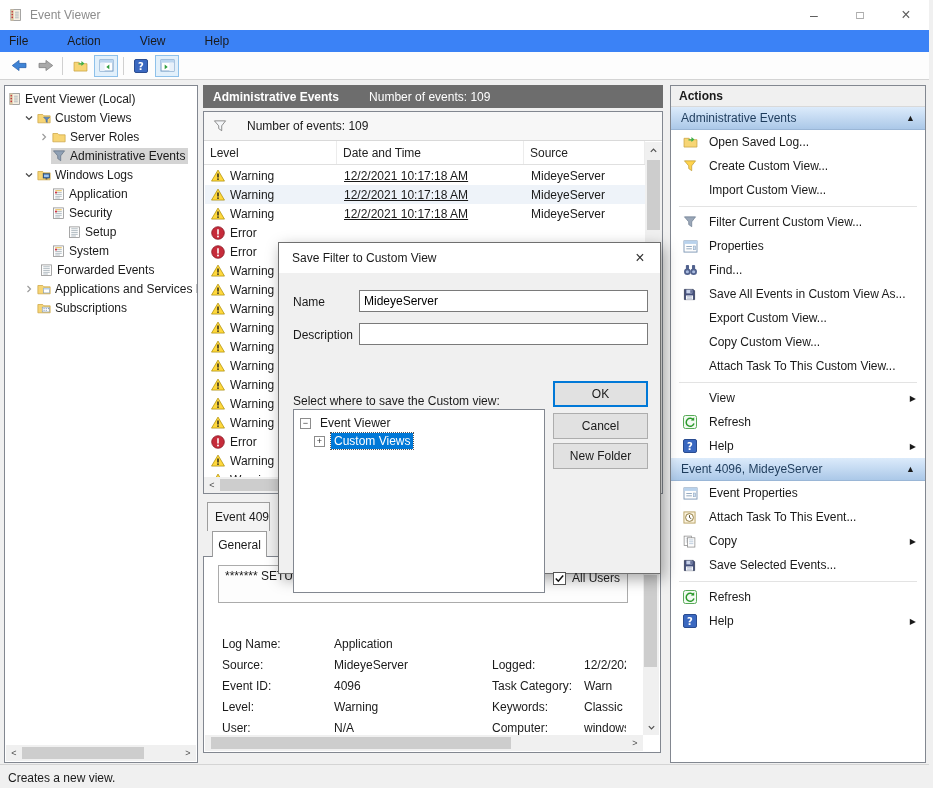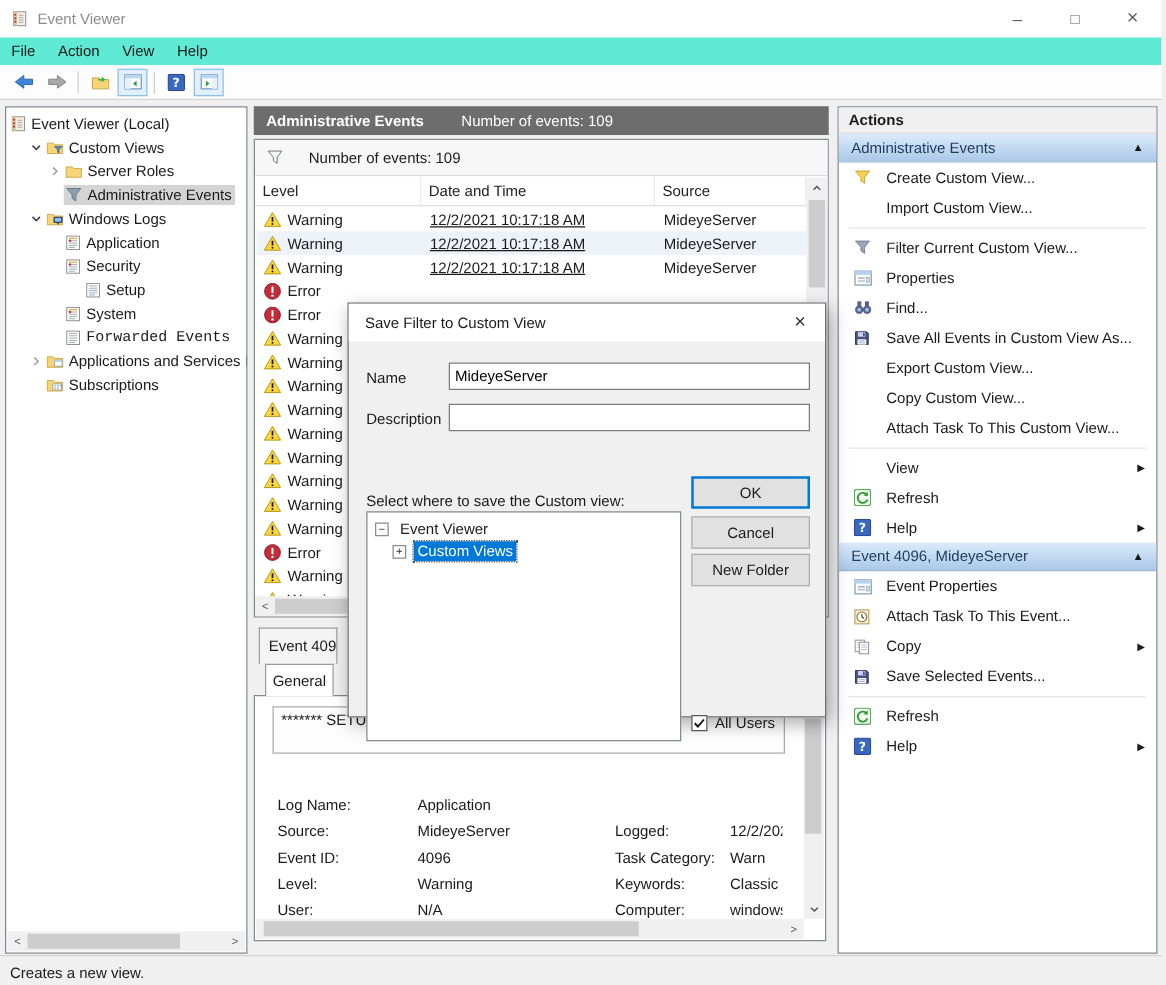--- a/index.html
+++ b/index.html
@@ -6,21 +6,21 @@
   html,body { width:933px; height:788px; overflow:hidden; background:#fff;
     font-family:"Liberation Sans","DejaVu Sans",sans-serif; font-size:12px; color:#1a1a1a; }
   .window { position:relative; width:933px; height:788px; background:#f0f0f0; }
 
   
   .titlebar { position:absolute; left:0; top:0; width:929px; height:30px; background:#fff; display:flex; align-items:center; }
   .titlebar .app-icon { margin-left:9px; display:inline-flex; }
   .titlebar .title { margin-left:8px; color:#8c8c8c; }
   .caption-btns { position:absolute; right:0; top:0; height:30px; display:flex; }
   .cap { width:46px; height:30px; display:flex; align-items:center; justify-content:center; color:#5f5f5f; }
-  .menubar { position:absolute; left:0; top:30px; width:929px; height:22px; background:#5eead4; display:flex; align-items:center; }
+  .menubar { position:absolute; left:0; top:30px; width:929px; height:22px; background:#3b82f6; display:flex; align-items:center;gap:21px; }
   .menu-item { padding:3px 9px; }
   .toolbar { position:absolute; left:0; top:52px; width:929px; height:28px; background:#fdfdfd; border-bottom:1px solid #d4d4d4; display:flex; align-items:center; padding-left:6px; }
   .tb-btn { width:24px; height:22px; display:flex; align-items:center; justify-content:center; margin:0 1px; border:1px solid transparent; }
   .tb-btn.active { background:#e2f0fb; border:1px solid #8ec1ea; }
   .tb-sep { width:1px; height:18px; background:#d0d0d0; margin:0 4px; }
 
   
   .sidebar { position:absolute; left:4px; top:85px; width:194px; height:678px; background:#fff; border:1px solid #828790; overflow:hidden; }
   .tree-row { height:19px; display:flex; align-items:center; white-space:nowrap; }
   .tree-rows { padding-top:3px; }
@@ -307,21 +307,21 @@
               <svg viewBox="0 0 14 15" width="13" height="14">
                 <rect x="1.5" y="2" width="11" height="11.5" fill="#fdfdfd" stroke="#8a8a8a" stroke-width=".8"></rect>
                 <path d="M3.5 4h7" stroke="#e3b23c"></path>
                 <path d="M3.5 6h7M3.5 8h7M3.5 10h7M3.5 11.8h5" stroke="#9aa7b0" stroke-width=".8"></path>
                 <circle cx="4.3" cy="6" r="1.1" fill="#cf2d3e"></circle>
               </svg>
             </span>
             <span>System</span>
           </span>
         </div>
-        <div class="tree-row" style="padding-left: 32px; font-family: Liberation Mono, monospace;">
+        <div class="tree-row" style="padding-left: 20px;">
           <span class="chev"></span>
           <span class="tree-grp">
             <span class="icon">
               <svg viewBox="0 0 14 15" width="13" height="14">
                 <rect x="1.5" y="2" width="11" height="11.5" fill="#fdfdfd" stroke="#8a8a8a" stroke-width=".8"></rect>
                 <path d="M3.5 4h7M3.5 6h7M3.5 8h7M3.5 10h7M3.5 11.8h5" stroke="#9aa7b0" stroke-width=".8"></path>
               </svg>
             </span>
             <span>Forwarded Events</span>
           </span>
@@ -700,20 +700,29 @@
       <span class="scroll-arrow">&gt;</span>
     </div>
   </div>
 
   <div class="actions">
     <div class="act-title">Actions</div>
     <div>
         <div class="act-header">
           <span class="hl">Administrative Events</span>
           <span class="collapse">▲</span>
+        </div>
+        <div class="act-item">
+          <span class="icon" style="width:18px">
+            <svg viewBox="0 0 16 13" width="15" height="12">
+              <path d="M1 2.5h5.5L8 4h7v8H1z" fill="#f7d575" stroke="#c9a23f" stroke-width=".8"></path>
+              <path d="M9 1.2l3.2 2.6L9 6.4V4.8H5.8V3.4H9Z" fill="#3fae49"></path>
+            </svg>
+          </span>
+          <span class="lbl">Open Saved Log...</span>
         </div>
         <div class="act-item">
           <span class="icon" style="width:18px">
             <svg viewBox="0 0 16 14" width="14" height="12">
               <path d="M1.5 1h13L10 6.8v5.7L6.5 10V6.8Z" fill="#ffd34d" stroke="#b8962e" stroke-width=".8"></path>
             </svg>
           </span>
           <span class="lbl">Create Custom View...</span>
         </div>
         <div class="act-item">

